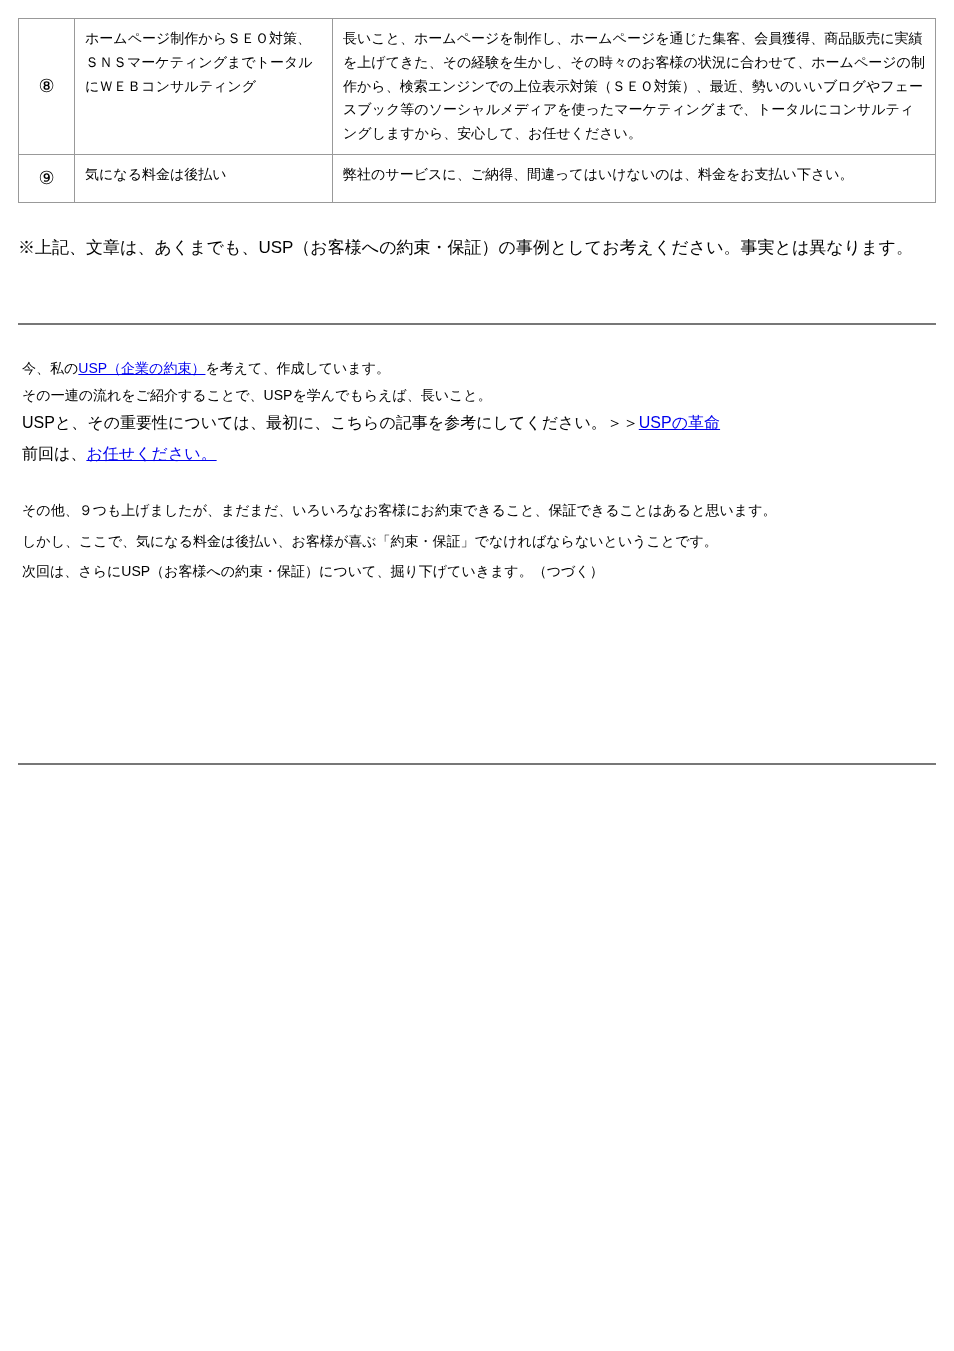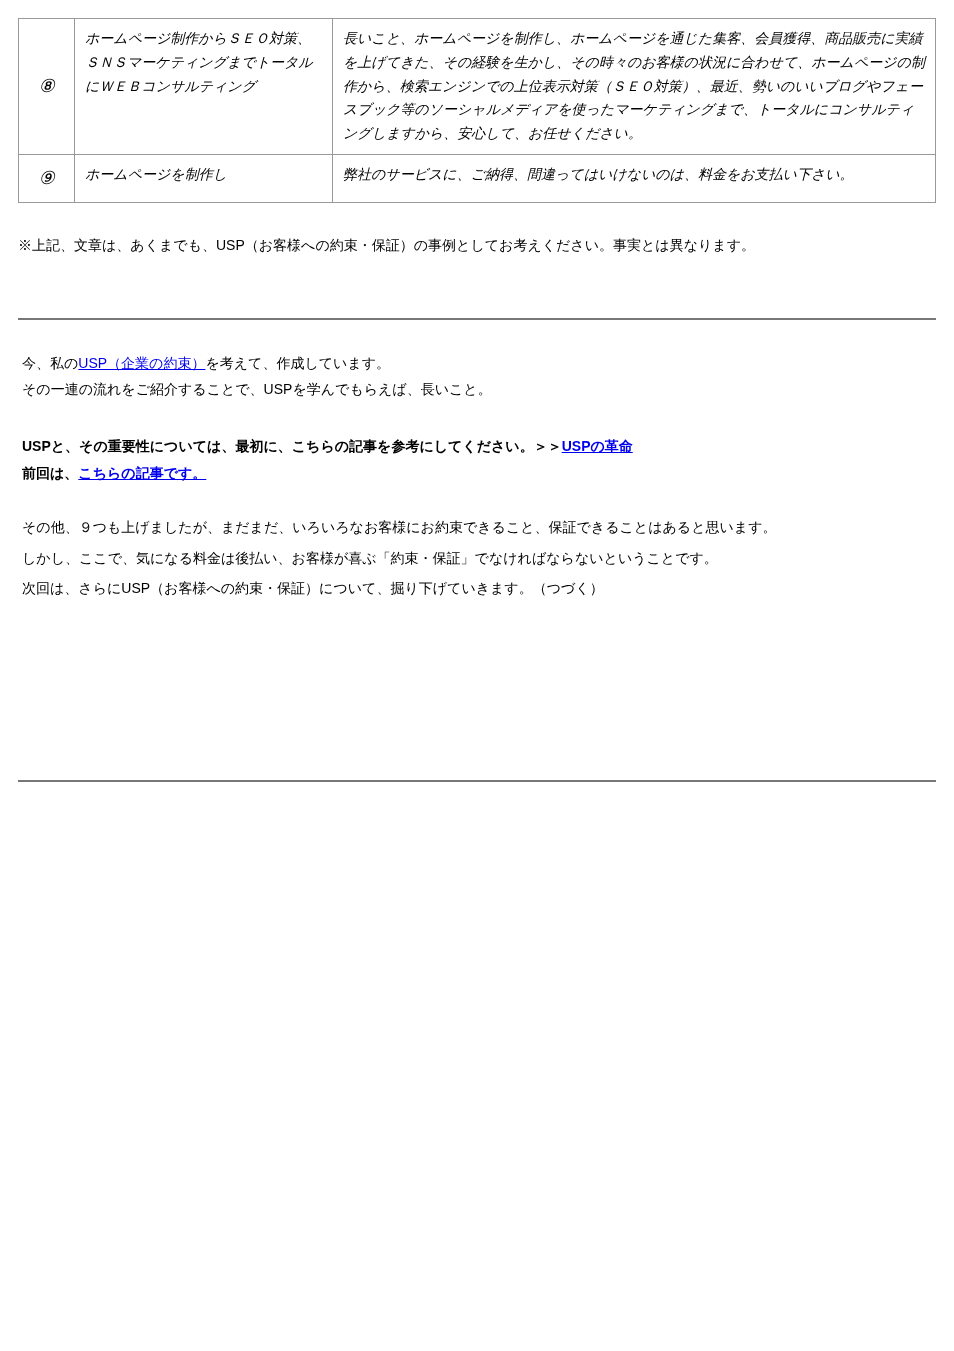--- a/index.html
+++ b/index.html
@@ -17,55 +17,53 @@
     table {
       border-collapse: collapse;
       width: 100%;
       margin-bottom: 30px;
     }
     td {
       border: 1px solid #999;
       padding: 8px 10px;
       vertical-align: top;
       font-size: 14px;
-      font-style: italic;
     }
     td.num {
       width: 56px;
       text-align: center;
       vertical-align: middle;
       font-size: 18px;
     }
     td.col2 {
       width: 258px;
     }
     .note {
-      font-size: 14px;
+      font-size: 17px;
       margin: 10px 0 60px 0;
       line-height: 1.8;
     }
     hr.sep {
       border: none;
       border-top: 2px solid #777;
       margin: 12px 0 30px 0;
     }
     .prefatory {
-      margin: 0 0 30px 4px;
+      margin: 0 0 0 4px;
       font-size: 14px;
       line-height: 1.9;
     }
     a { color: #0000ee; text-decoration: underline; }
     .prefatory .indent {
       display: block;
     }
     .links-block {
       margin: 0 0 28px 4px;
       line-height: 1.9;
-      font-size: 14px;
-      font-weight: bold;
+      font-size: 16px;
     }
     .body-block {
       margin: 20px 0 8px 4px;
       line-height: 1.9;
       font-size: 14px;
     }
     .body-block p { margin-bottom: 4px; }
     .spacer-bottom { height: 160px; }
     hr.foot {
       border: none;
@@ -79,21 +77,21 @@
 <div class="page">
   <table>
     <tbody>
       <tr>
         <td class="num">⑧</td>
         <td class="col2">ホームページ制作からＳＥＯ対策、ＳＮＳマーケティングまでトータルにＷＥＢコンサルティング</td>
         <td>長いこと、ホームページを制作し、ホームページを通じた集客、会員獲得、商品販売に実績を上げてきた、その経験を生かし、その時々のお客様の状況に合わせて、ホームページの制作から、検索エンジンでの上位表示対策（ＳＥＯ対策）、最近、勢いのいいブログやフェースブック等のソーシャルメディアを使ったマーケティングまで、トータルにコンサルティングしますから、安心して、お任せください。</td>
       </tr>
       <tr>
         <td class="num">⑨</td>
-        <td class="col2">ホームページを制作し</td>
+        <td class="col2">気になる料金は後払い</td>
         <td>弊社のサービスに、ご納得、間違ってはいけないのは、料金をお支払い下さい。</td>
       </tr>
     </tbody>
   </table>
 
   <div class="note">※上記、文章は、あくまでも、USP（お客様への約束・保証）の事例としてお考えください。事実とは異なります。</div>
 
   <hr class="sep">
 
   <div class="prefatory">
@@ -101,21 +99,21 @@
       <span>今、私の</span><a href="#">USP（企業の約束）</a><span>を考えて、作成しています。</span>
     </span>
     <span class="indent">その一連の流れをご紹介することで、USPを学んでもらえば、長いこと。</span>
   </div>
 
   <div class="links-block">
     <div>
       <span>USPと、その重要性については、最初に、こちらの記事を参考にしてください。＞＞</span><a href="#">USPの革命</a>
     </div>
     <div>
-      <span>前回は、</span><a href="#">こちらの記事です。</a>
+      <span>前回は、</span><a href="#">お任せください。</a>
     </div>
   </div>
 
   <div class="body-block">
     <p>その他、９つも上げましたが、まだまだ、いろいろなお客様にお約束できること、保証できることはあると思います。</p>
     <p>しかし、ここで、気になる料金は後払い、お客様が喜ぶ「約束・保証」でなければならないということです。</p>
     <p>次回は、さらにUSP（お客様への約束・保証）について、掘り下げていきます。（つづく）</p>
   </div>
 
   <div class="spacer-bottom"></div>

